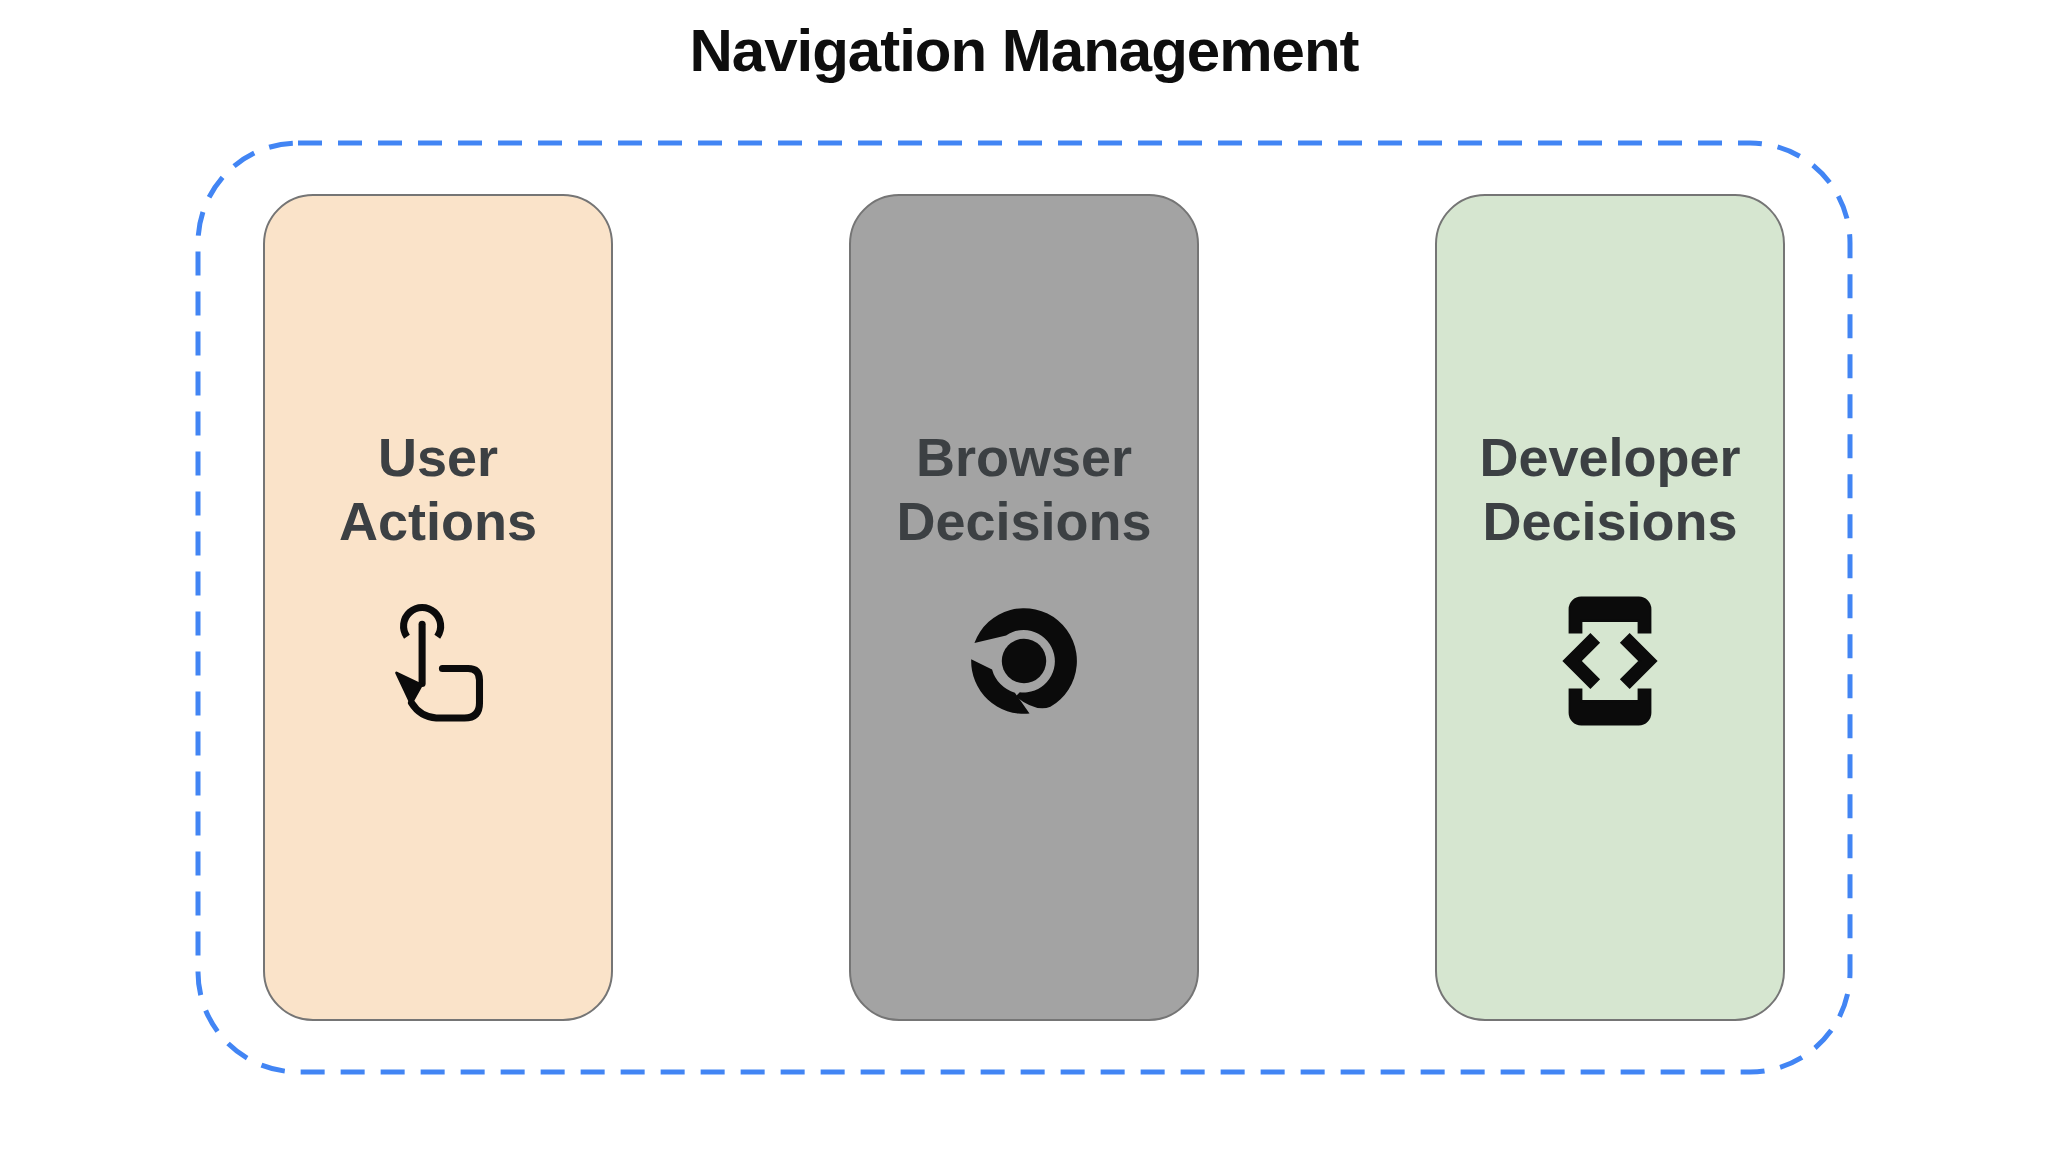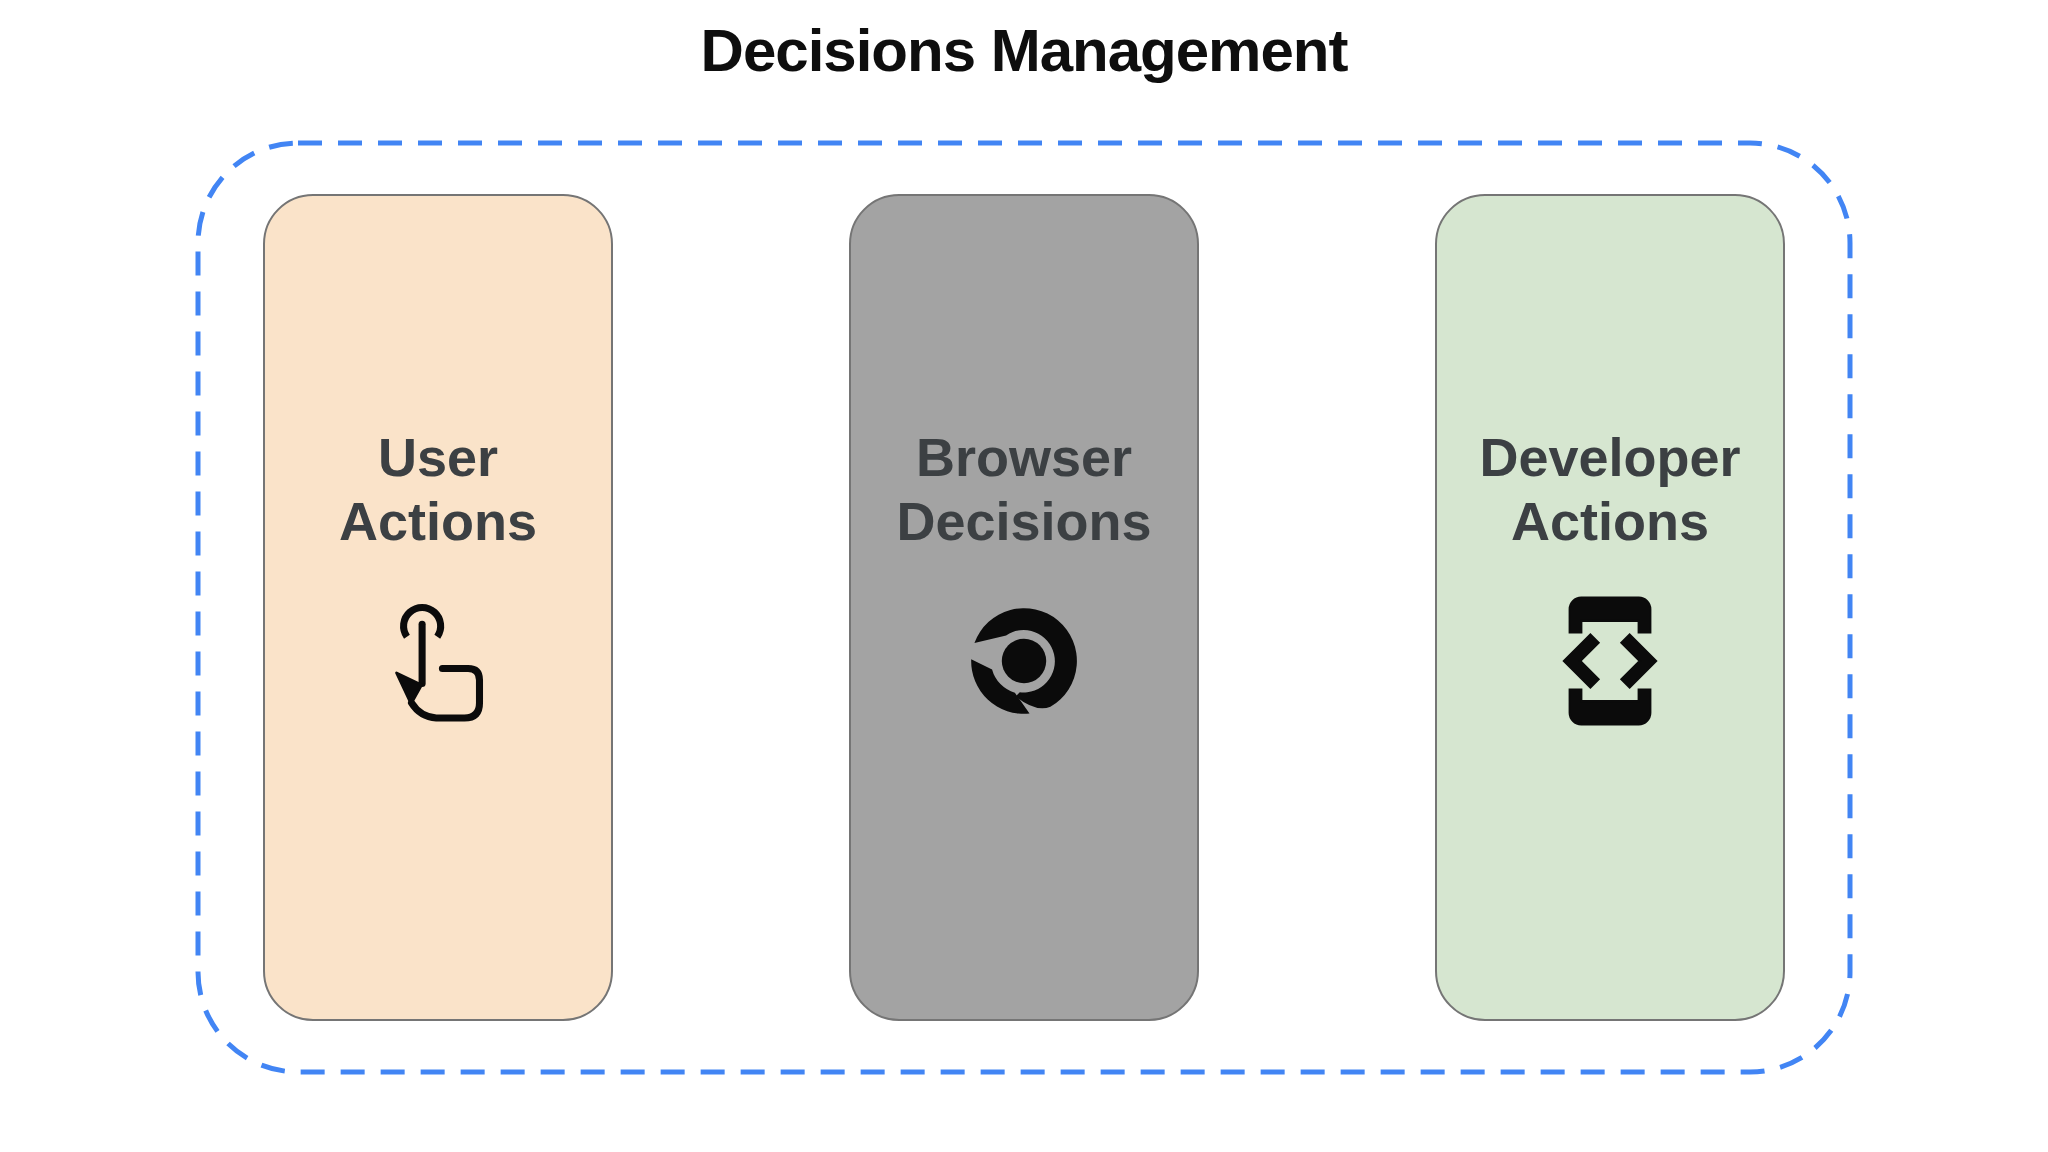--- a/index.html
+++ b/index.html
@@ -68,21 +68,21 @@
     justify-content: center;
     color: var(--icon_black, #0B0B0B);
   }
   .icon-slot svg { display: block; }
 </style>
 </head>
 <body>
 
 <div class="canvas">
 
-  <div class="diagram-title">Decisions Management</div>
+  <div class="diagram-title">Navigation Management</div>
 
   <svg class="dashed-frame-svg" aria-hidden="true">
     <rect x="198" y="143" width="1652" height="929" rx="100" ry="100"></rect>
   </svg>
 
   <div class="cards">
 
     <div class="card" style="background: rgb(250, 227, 201);">
       <div class="card-label">User Actions</div>
       <div class="icon-slot">
@@ -100,21 +100,21 @@
       <div class="icon-slot">
         <svg width="120" height="120" viewBox="0 0 100 100" fill="currentColor">
           <circle cx="50" cy="50" r="18.5"></circle>
           <path d="M8.7 35 A44 44 0 1 1 72 88.1 Q60 93 43 79.5 L46.5 76 A26 26 0 1 0 35.1 28.7 Z"></path>
           <path d="M6 48.5 A44 44 0 0 0 54.6 93.8 L42.4 76.4 A27.5 27.5 0 0 1 23.4 57.1 Z"></path>
         </svg>
       </div>
     </div>
 
     <div class="card" style="background: rgb(214, 230, 208);">
-      <div class="card-label">Developer Actions</div>
+      <div class="card-label">Developer Decisions</div>
       <div class="icon-slot">
         <svg width="138" height="138" viewBox="0 0 24 24" fill="currentColor" stroke="currentColor" stroke-width="0.4">
           <path d="M7 5h10v2h2V3c0-1.1-.9-2-1.99-2L7 1c-1.1 0-2 .9-2 2v4h2V5zm8.41 11.59L20 12l-4.59-4.59L14 8.83 17.17 12 14 15.17l1.41 1.42zM10 15.17L6.83 12 10 8.83 8.59 7.41 4 12l4.59 4.59L10 15.17zM17 19H7v-2H5v4c0 1.1.9 2 2 2h10c1.1 0 2-.9 2-2v-4h-2v2z"></path>
         </svg>
       </div>
     </div>
 
   </div>
 </div>
 

